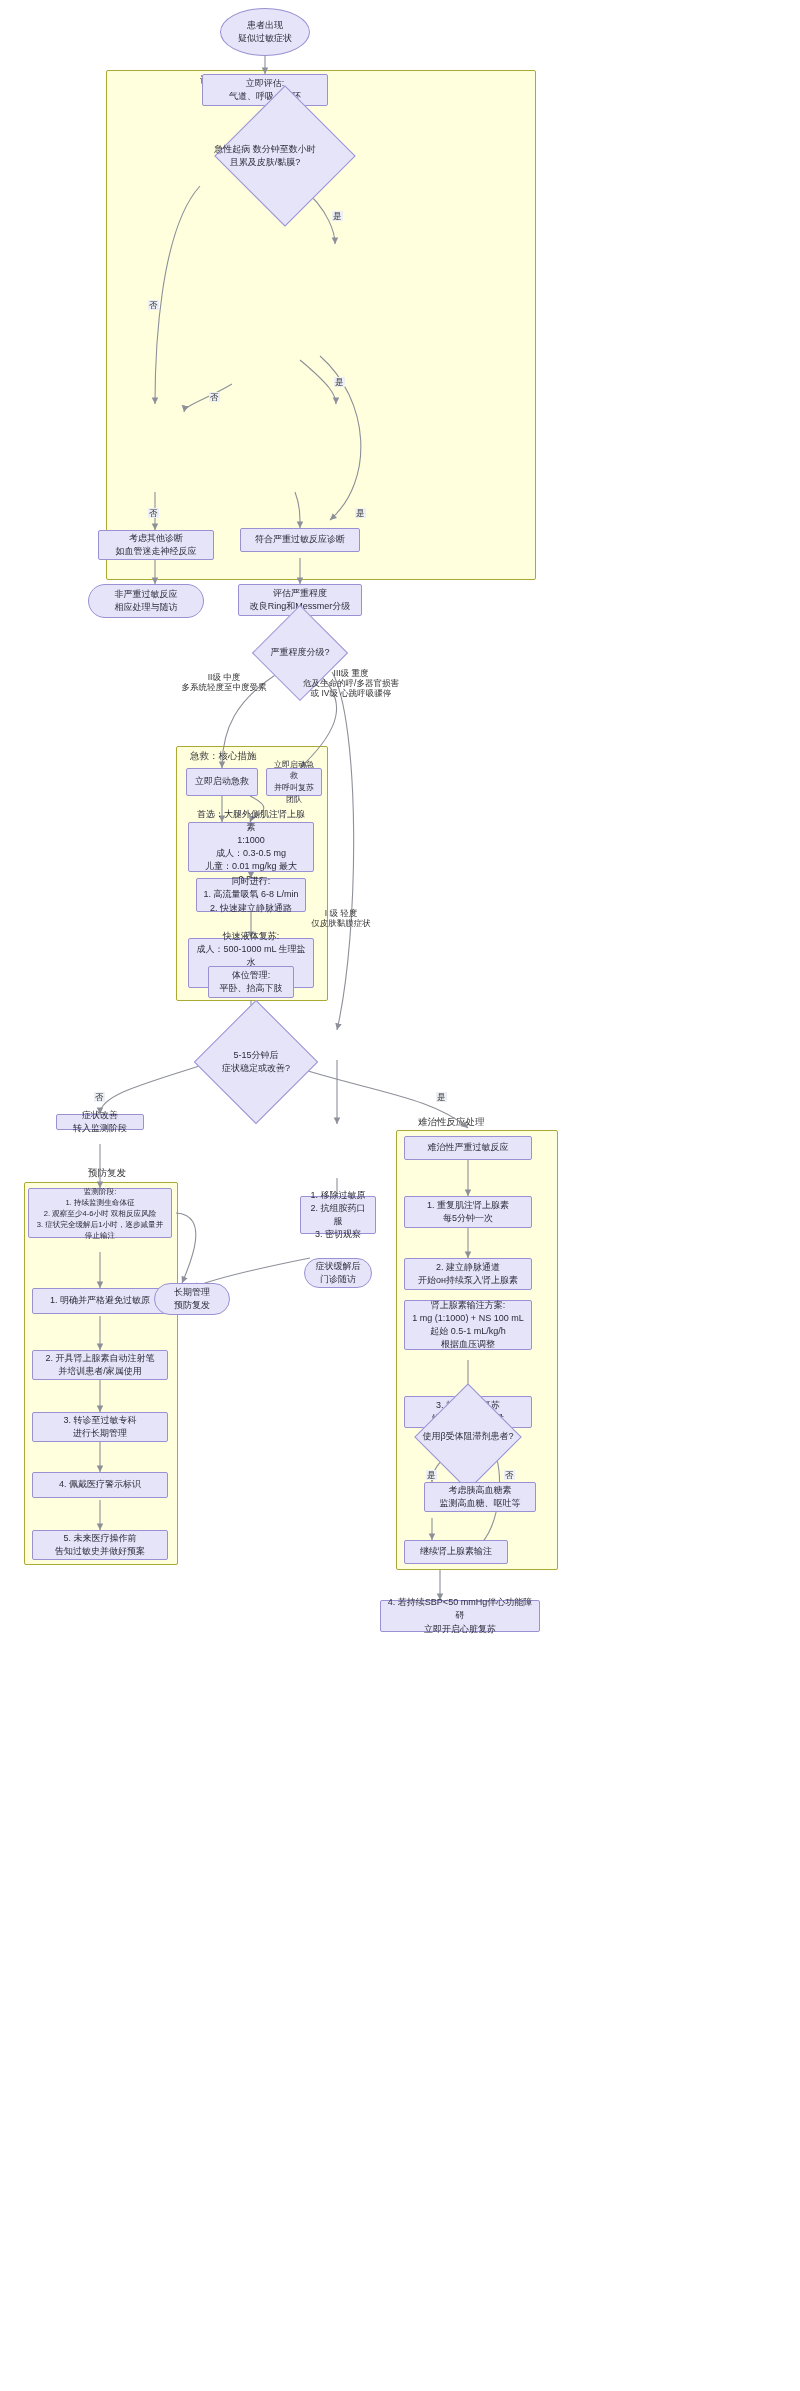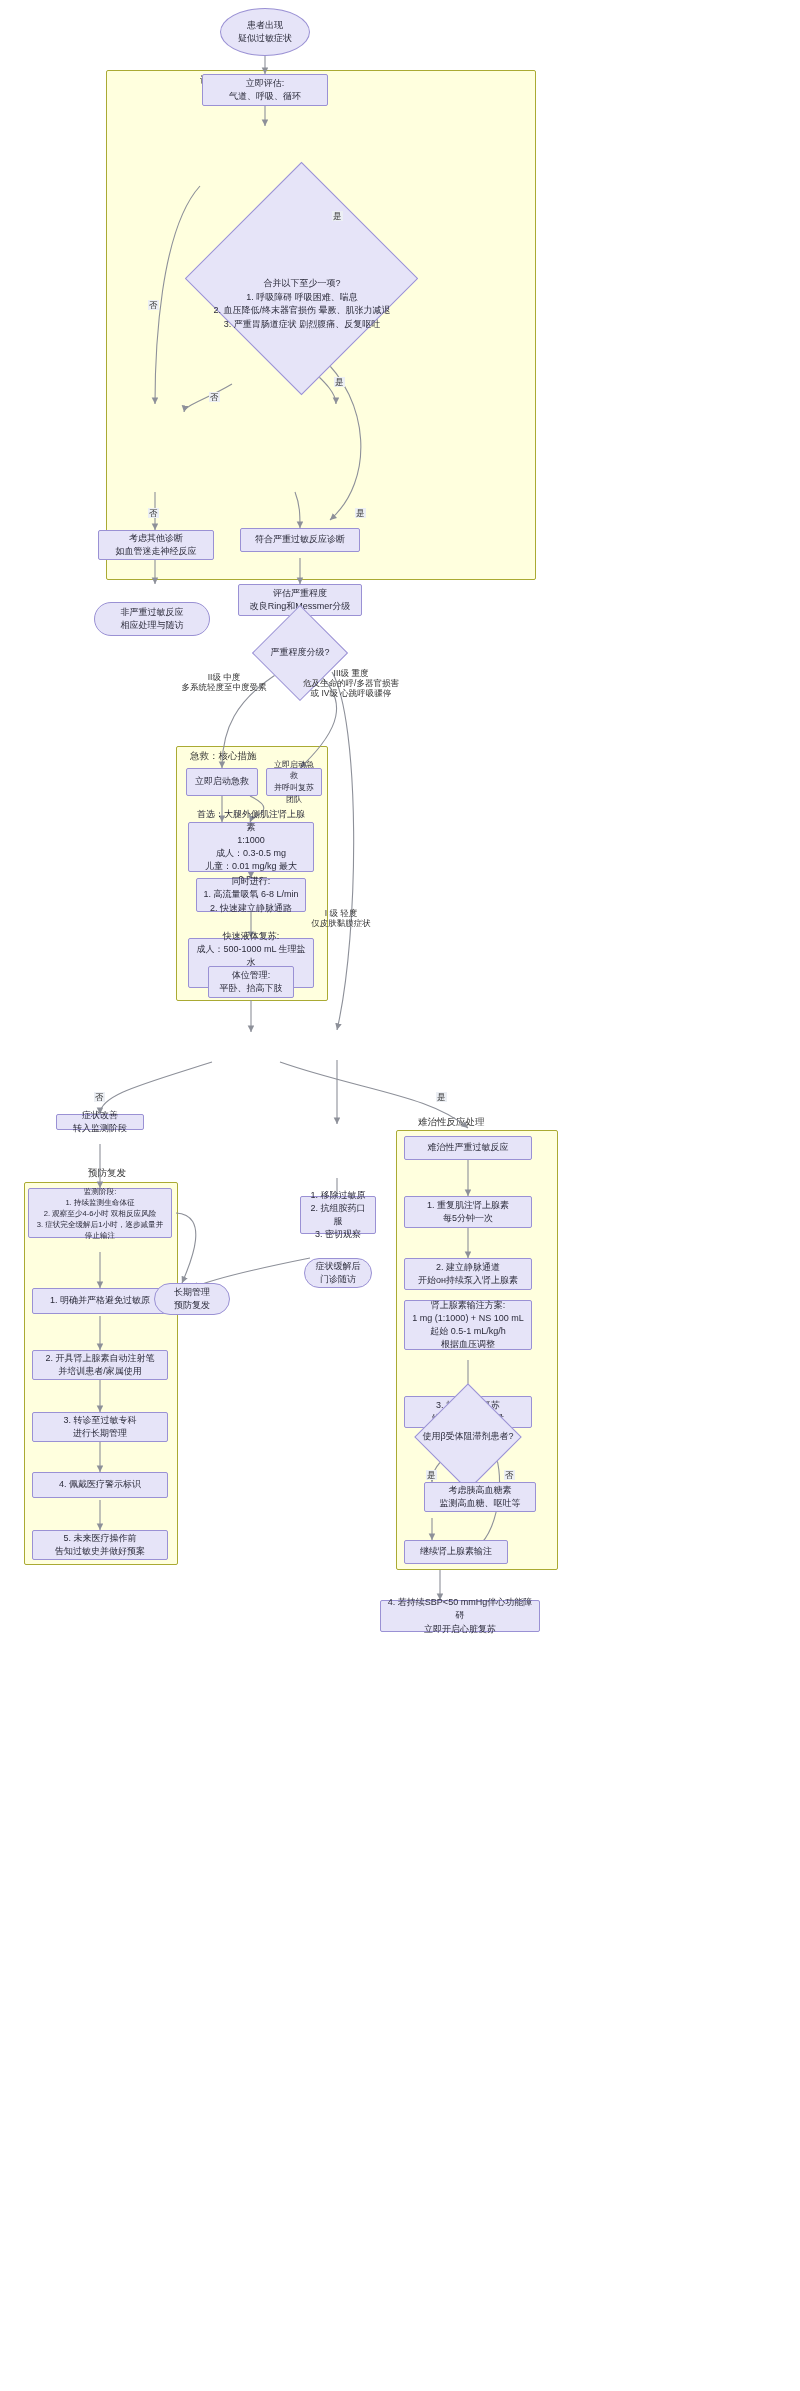--- a/index.html
+++ b/index.html
@@ -102,42 +102,40 @@
   <div class="node circle" style="left:220px;top:8px;width:90px;height:48px;">
     <span class="nl">患者出现
 疑似过敏症状</span>
   </div>
 
   <div class="node rect" style="left:202px;top:74px;width:126px;height:32px;">
     <span class="nl">立即评估:
 气道、呼吸、循环</span>
   </div>
 
-
-  <div class="diamond-wrap" style="left:172px;top:244px;width:260px;height:120px;">
-    <div class="diamond-shape" style="left:47px;top:-48px;width:165px;height:165px;"></div>
+  <div class="diamond-wrap" style="left:185px;top:126px;width:160px;height:60px;">
+    <div class="diamond-shape" style="left:50px;top:-20px;width:100px;height:100px;"></div>
     <div class="diamond-txt">
-        <span class="nl" style="width:250px;">合并以下至少一项?
-1. 呼吸障碍 呼吸困难、喘息
-2. 血压降低/终末器官损伤 晕厥、肌张力减退
-3. 严重胃肠道症状 剧烈腹痛、反复呕吐</span>
+        <span class="nl" style="width:160px;">急性起病 数分钟至数小时
+且累及皮肤/黏膜?</span>
       </div>
   </div>
+
 
 
   <div class="node rect" style="left:98px;top:530px;width:116px;height:30px;">
     <span class="nl">考虑其他诊断
 如血管迷走神经反应</span>
   </div>
 
   <div class="node rect" style="left:240px;top:528px;width:120px;height:24px;">
     <span class="nl">符合严重过敏反应诊断</span>
   </div>
 
-  <div class="node stadium" style="left:94px;top:584px;width:116px;height:34px;margin-top:18px;">
+  <div class="node stadium" style="left:88px;top:584px;width:116px;height:34px;">
     <span class="nl">非严重过敏反应
 相应处理与随访</span>
   </div>
 
   <div class="node rect" style="left:238px;top:584px;width:124px;height:32px;">
     <span class="nl">评估严重程度
 改良Ring和Messmer分级</span>
   </div>
 
   <div class="diamond-wrap" style="left:238px;top:634px;width:124px;height:38px;">
@@ -174,20 +172,27 @@
 成人：500-1000 mL 生理盐水
 儿童：10-20 mL/kg
 必要时成人可达3-5 L</span>
   </div>
 
   <div class="node rect" style="left:208px;top:966px;width:86px;height:32px;">
     <span class="nl">体位管理:
 平卧、抬高下肢</span>
   </div>
 
+  <div class="diamond-wrap" style="left:186px;top:1032px;width:140px;height:60px;">
+    <div class="diamond-shape" style="left:26px;top:-14px;width:88px;height:88px;"></div>
+    <div class="diamond-txt">
+        <span class="nl" style="width:140px;">5-15分钟后
+症状稳定或改善?</span>
+      </div>
+  </div>
 
   <div class="node rect" style="left:56px;top:1114px;width:88px;height:16px;">
     <span class="nl">症状改善
 转入监测阶段</span>
   </div>
 
   <div class="node rect" style="left:28px;top:1188px;width:144px;height:50px;font-size:7.6px;">
     <span class="nl">监测阶段:
 1. 持续监测生命体征
 2. 观察至少4-6小时 双相反应风险

